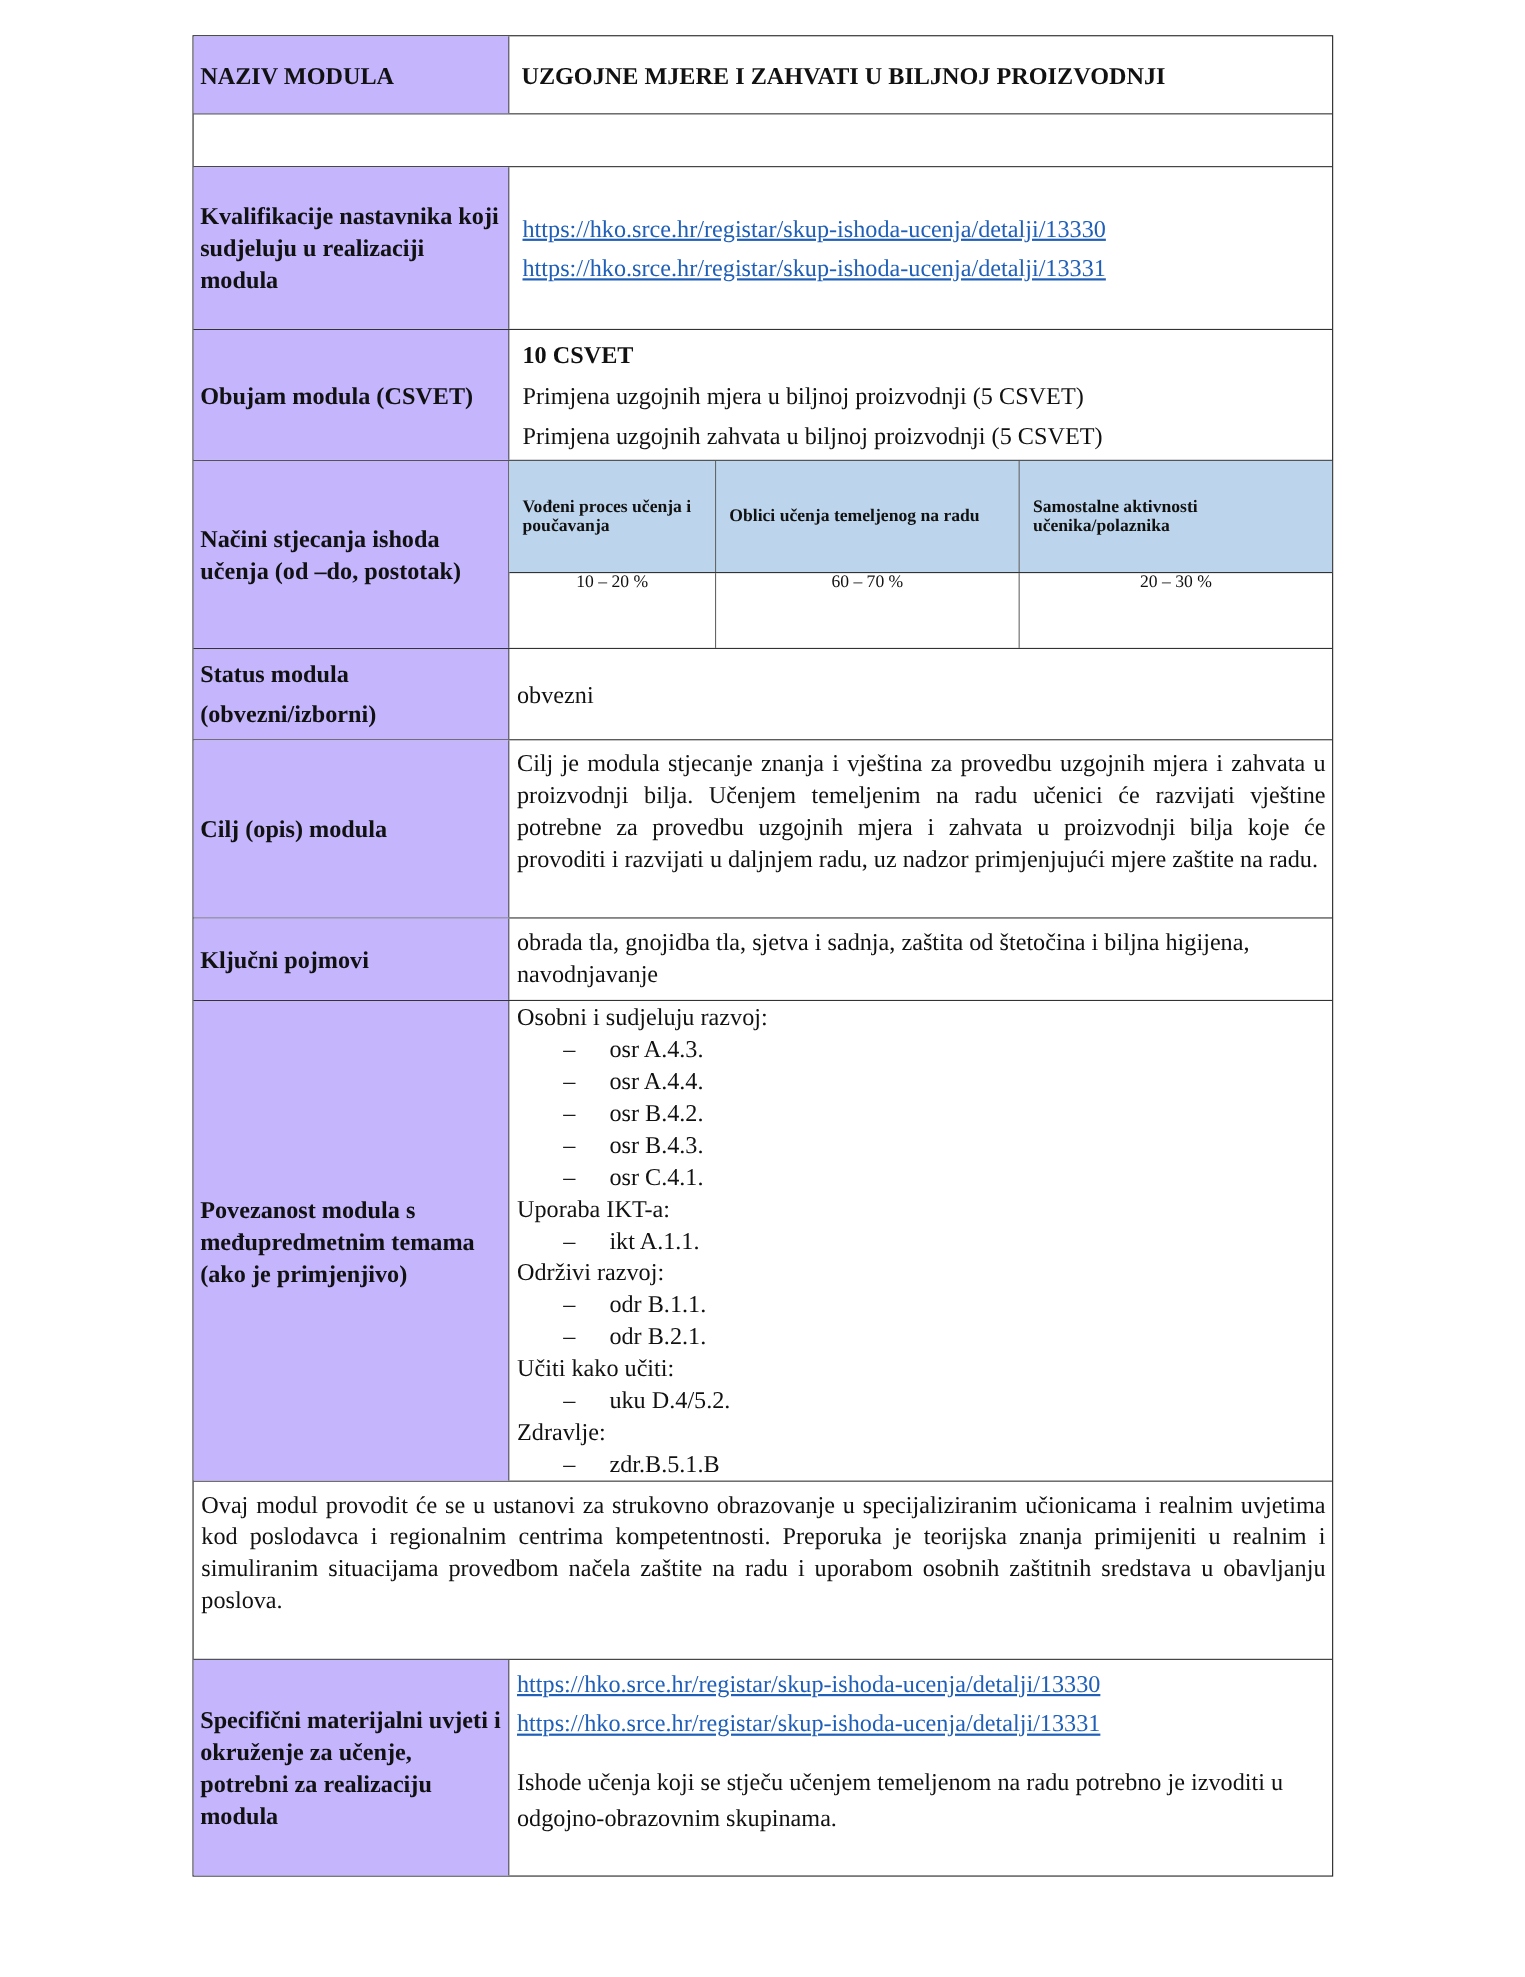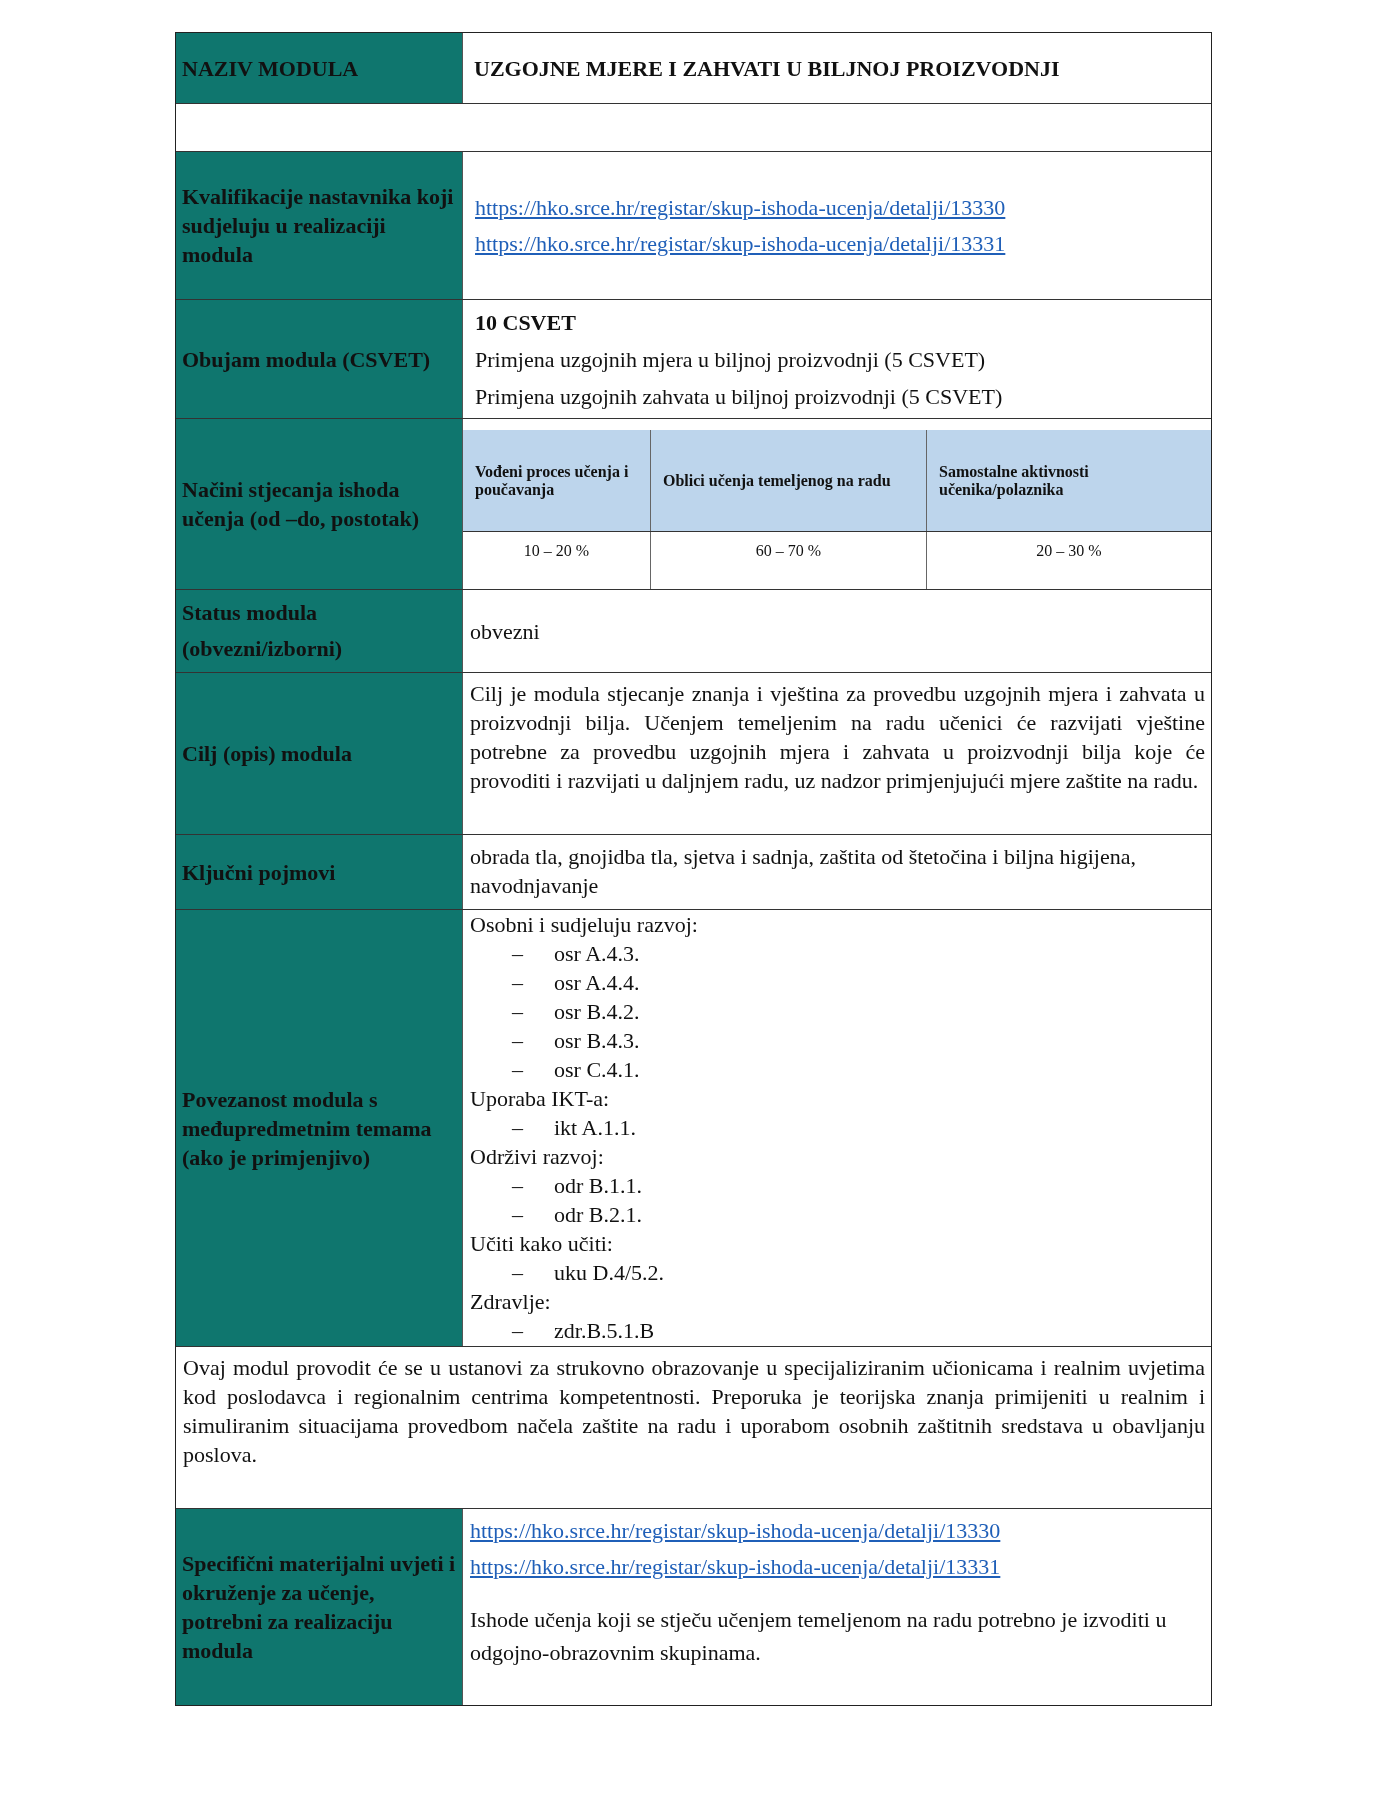--- a/index.html
+++ b/index.html
@@ -1,30 +1,30 @@
 <!DOCTYPE html>
 <html><head>
 <meta charset="utf-8">
 <style>
   html, body { margin:0; padding:0; background:#ffffff; }
   body { width:1386px; height:1797px; position:relative; font-family:"Liberation Serif", "DejaVu Serif", serif; color:#111; }
   .tbl { position:absolute; left:175px; top:32px; width:1035px; border:1.5px solid #222; border-collapse:collapse; }
   .row { display:flex; border-top:1.2px solid #333; }
   .row:first-child { border-top:none; }
-  .lbl { width:287px; flex:0 0 287px; background:#0f766e; border-right:1.2px solid #555; display:flex; align-items:center; padding:0 6px; box-sizing:border-box; font-weight:bold; font-size:22px; line-height:29px; }
+  .lbl { width:287px; flex:0 0 287px; background:#c4b5fd; border-right:1.2px solid #555; display:flex; align-items:center; padding:0 6px; box-sizing:border-box; font-weight:bold; font-size:22px; line-height:29px; }
   .val { flex:1; padding:0 6px 0 7px; box-sizing:border-box; font-size:22px; line-height:29px; display:flex; flex-direction:column; justify-content:center; }
   a.link { color:#1f5fb8; text-decoration:underline; }
   .title { font-weight:bold; font-size:22px; padding-left:11px; }
   .just { text-align:justify; }
-  .sub { display:flex; flex:1; flex-direction:column;margin-top:11px; }
+  .sub { display:flex; flex:1; flex-direction:column; }
   .subrow { display:flex; }
   .subhead { background:#bdd5ec; font-weight:bold; border-bottom:1.2px solid #333; height:101px; }
   .subhead > div, .subvals > div { box-sizing:border-box; padding:0 12px; display:flex; align-items:center; }
   .subvals { flex:1; }
-  .subvals > div { justify-content:center; align-items:flex-start; padding-top:10px; }
+  .subvals > div { justify-content:center; align-items:flex-start; }
   .c1 { width:188px; border-right:1.2px solid #666; }
   .c2 { width:276px; border-right:1.2px solid #666; }
   .c3 { flex:1; }
   .dash-item { display:flex; padding-left:42px; }
   .dash-item .dash { width:42px; }
 </style>
 </head>
 <body>
 
 <div class="tbl">

